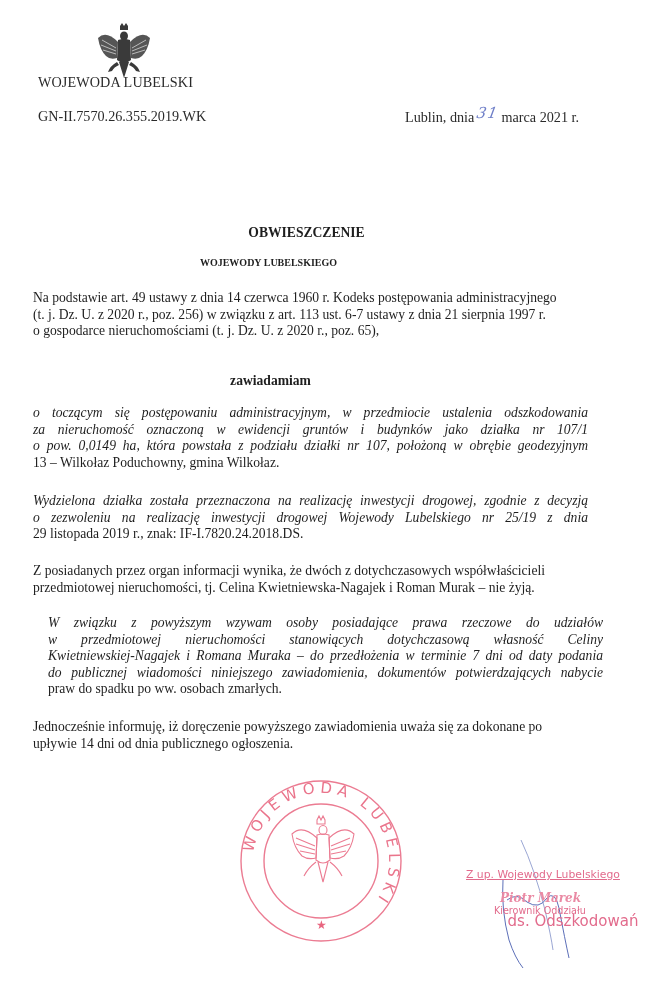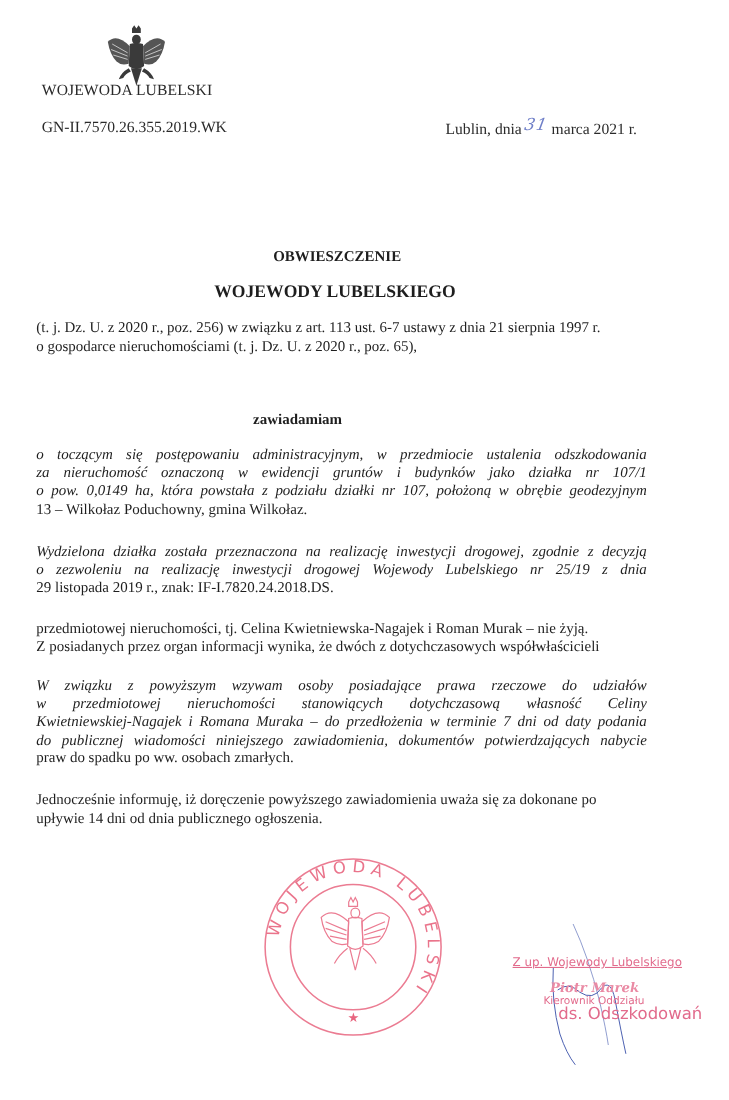--- a/index.html
+++ b/index.html
@@ -6,28 +6,28 @@
   body { width: 663px; height: 1000px; position: relative; overflow: hidden;
          font-family: "Liberation Serif", serif; color: #1e1e1e; }
   .abs { position: absolute; }
   .emblem { left: 96px; top: 22px; width: 56px; height: 72px; }
   .issuer { left: 38px; top: 74px; font-size: 14.2px; letter-spacing: 0.1px; color: #2a2a2a; }
   .ref { left: 38px; top: 108px; font-size: 14.2px; color: #2a2a2a; }
   .dateline { left: 405px; top: 108px; font-size: 14.2px; color: #2a2a2a; white-space: nowrap; }
   .dateline .hand { font-family: "DejaVu Serif", serif; font-style: italic; color: #6f7fc8; font-size: 15px;
                     display: inline-block; margin: 0 3px; transform: translateY(-4px) skewX(-10deg); letter-spacing: 1px; }
   .title1 { left: 0; width: 613px; top: 225px; text-align: center; font-weight: bold; font-size: 13.6px; }
-  .title2 { left: 0; width: 537px; top: 257px; text-align: center; font-weight: bold; font-size: 16px; padding-left: 36px; }
+  .title2 { left: 0; width: 537px; top: 257px; text-align: center; font-weight: bold; font-size: 10px; }
   .para { left: 33px; width: 555px; font-size: 13.6px; line-height: 16.5px; }
   .p1 { top: 290px; }
   .inform { left: 0; width: 541px; top: 373px; text-align: center; font-weight: bold; font-size: 13.6px; }
   .p2 { top: 405px; }
   .p3 { top: 493px; }
   .p4 { top: 563px; }
-  .p5 { top: 615px; }
+  .p5 { top: 615px; margin-left: 15px; }
   .p6 { top: 719px; }
   .line { display: block; white-space: nowrap; }
   .jl { display: block; text-align: justify; text-align-last: justify; font-style: italic; }
   .stamp { left: 238px; top: 778px; width: 166px; height: 166px; }
   .sig-block { left: 466px; top: 868px; width: 180px; font-family: "DejaVu Sans", sans-serif; color: #e26b8c; }
   .sig-line1 { font-size: 10.8px; display: block; white-space: nowrap; text-decoration: underline; }
   .sig-name { font-family: "DejaVu Serif", serif; font-style: italic; font-weight: bold; font-size: 12px; color: #ea8aa4;
               display: block; margin-top: 10px; padding-left: 34px; }
   .sig-pos { font-size: 9.6px; display: block; padding-left: 28px; line-height: 11px; }
   .sig-pos2 { font-size: 15px; display: block; padding-left: 34px; line-height: 11px; text-align: center; }
@@ -60,42 +60,43 @@
 <div class="abs issuer">WOJEWODA LUBELSKI</div>
 <div class="abs ref">GN-II.7570.26.355.2019.WK</div>
 <div class="abs dateline">
   <span>Lublin, dnia</span><span class="hand">31</span><span>marca 2021 r.</span>
 </div>
 
 <div class="abs title1">OBWIESZCZENIE</div>
 <div class="abs title2">WOJEWODY LUBELSKIEGO</div>
 
 <div class="abs para p1">
+  <span class="line">Na podstawie art. 49 ustawy z dnia 14 czerwca 1960 r. Kodeks postępowania administracyjnego</span>
   <span class="line">(t. j. Dz. U. z 2020 r., poz. 256) w związku z art. 113 ust. 6-7 ustawy z dnia 21 sierpnia 1997 r.</span>
   <span class="line">o gospodarce nieruchomościami (t. j. Dz. U. z 2020 r., poz. 65),</span>
 </div>
 
 <div class="abs inform">zawiadamiam</div>
 
 <div class="abs para p2">
   <span class="jl">o toczącym się postępowaniu administracyjnym, w przedmiocie ustalenia odszkodowania</span>
   <span class="jl">za nieruchomość oznaczoną w ewidencji gruntów i budynków jako działka nr 107/1</span>
   <span class="jl">o pow. 0,0149 ha, która powstała z podziału działki nr 107, położoną w obrębie geodezyjnym</span>
   <span class="line">13 – Wilkołaz Poduchowny, gmina Wilkołaz.</span>
 </div>
 
 <div class="abs para p3">
   <span class="jl">Wydzielona działka została przeznaczona na realizację inwestycji drogowej, zgodnie z decyzją</span>
   <span class="jl">o zezwoleniu na realizację inwestycji drogowej Wojewody Lubelskiego nr 25/19 z dnia</span>
   <span class="line">29 listopada 2019 r., znak: IF-I.7820.24.2018.DS.</span>
 </div>
 
 <div class="abs para p4">
+  <span class="line">Z posiadanych przez organ informacji wynika, że dwóch z dotychczasowych współwłaścicieli</span>
   <span class="line">przedmiotowej nieruchomości, tj. Celina Kwietniewska-Nagajek i Roman Murak – nie żyją.</span>
-  <span class="line">Z posiadanych przez organ informacji wynika, że dwóch z dotychczasowych współwłaścicieli</span>
 </div>
 
 <div class="abs para p5">
   <span class="jl">W związku z powyższym wzywam osoby posiadające prawa rzeczowe do udziałów</span>
   <span class="jl">w przedmiotowej nieruchomości stanowiących dotychczasową własność Celiny</span>
   <span class="jl">Kwietniewskiej-Nagajek i Romana Muraka – do przedłożenia w terminie 7 dni od daty podania</span>
   <span class="jl">do publicznej wiadomości niniejszego zawiadomienia, dokumentów potwierdzających nabycie</span>
   <span class="line">praw do spadku po ww. osobach zmarłych.</span>
 </div>
 

